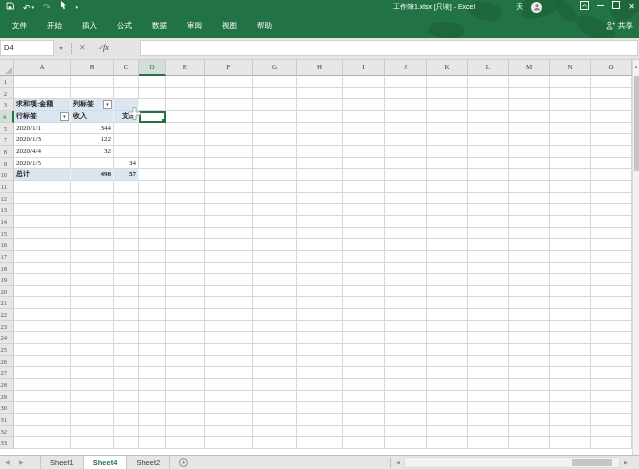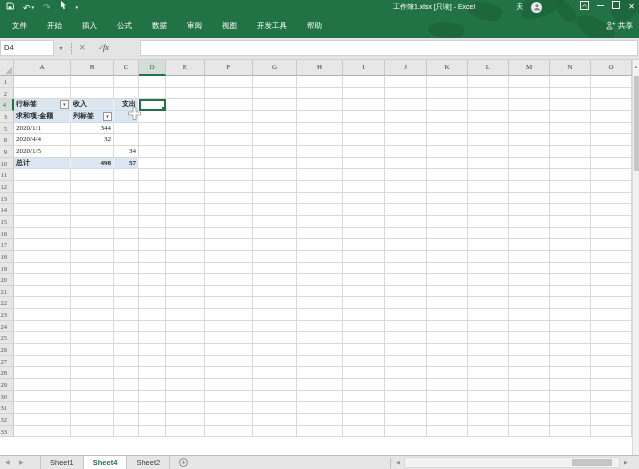--- a/index.html
+++ b/index.html
@@ -134,21 +134,20 @@
 
   <div class="ribbonrow">
     <div id="ribbon-tabs" class="rtabs">
         <div class="rtab">文件</div>
         <div class="rtab">开始</div>
         <div class="rtab">插入</div>
         <div class="rtab">公式</div>
         <div class="rtab">数据</div>
         <div class="rtab">审阅</div>
         <div class="rtab">视图</div>
-        <div class="rtab">开发工具</div>
         <div class="rtab">帮助</div>
       </div>
     <div class="share">
       <span><svg width="9" height="9" viewBox="0 0 9 9">
             <circle cx="3.4" cy="2.6" r="1.5" fill="none" stroke="#fff" stroke-width="0.8"></circle>
             <path d="M0.8 8c0.3-1.8 1.6-2.4 2.6-2.4s2.3.6 2.6 2.4z" fill="none" stroke="#fff" stroke-width="0.8"></path>
             <path d="M6.7 2.6h2M7.7 1.6v2" stroke="#fff" stroke-width="0.8"></path>
           </svg></span>
       <span>共享</span>
     </div>
@@ -219,20 +218,39 @@
       <div class="cell" style="width: 42px;"></div>
       <div class="cell" style="width: 42px;"></div>
       <div class="cell" style="width: 41px;"></div>
       <div class="cell" style="width: 41px;"></div>
       <div class="cell" style="width: 41px;"></div>
       <div class="cell" style="width: 41px;"></div>
       <div class="cell" style="width: 41px;"></div>
       <div class="cell" style="width: 12px;"></div>
     </div>
     <div class="grow">
+      <div class="rh">3</div>
+      <div class="cell fill b" style="width: 57px; background: rgb(220, 230, 241);"><span>求和项:金额</span></div>
+      <div class="cell fill b" style="width: 43px; background: rgb(220, 230, 241);"><span>列标签</span><span class="dd">▾</span></div>
+      <div class="cell fill" style="width: 25px; background: rgb(220, 230, 241);"><span></span></div>
+      <div class="cell" style="width: 27px;"></div>
+      <div class="cell" style="width: 39px;"></div>
+      <div class="cell" style="width: 48px;"></div>
+      <div class="cell" style="width: 44px;"></div>
+      <div class="cell" style="width: 46px;"></div>
+      <div class="cell" style="width: 42px;"></div>
+      <div class="cell" style="width: 42px;"></div>
+      <div class="cell" style="width: 41px;"></div>
+      <div class="cell" style="width: 41px;"></div>
+      <div class="cell" style="width: 41px;"></div>
+      <div class="cell" style="width: 41px;"></div>
+      <div class="cell" style="width: 41px;"></div>
+      <div class="cell" style="width: 12px;"></div>
+    </div>
+    <div class="grow">
       <div class="rh sel">4</div>
       <div class="cell fill b" style="width: 57px; background: rgb(220, 230, 241);"><span>行标签</span><span class="dd">▾</span></div>
       <div class="cell fill b" style="width: 43px; background: rgb(220, 230, 241);"><span>收入</span></div>
       <div class="cell fill b r" style="width: 25px; background: rgb(220, 230, 241);"><span>支出</span></div>
       <div class="cell selcell" style="width: 27px;">
         <span class="handle"></span>
       </div>
       <div class="cell" style="width: 39px;"></div>
       <div class="cell" style="width: 48px;"></div>
       <div class="cell" style="width: 44px;"></div>
@@ -240,42 +258,42 @@
       <div class="cell" style="width: 42px;"></div>
       <div class="cell" style="width: 42px;"></div>
       <div class="cell" style="width: 41px;"></div>
       <div class="cell" style="width: 41px;"></div>
       <div class="cell" style="width: 41px;"></div>
       <div class="cell" style="width: 41px;"></div>
       <div class="cell" style="width: 41px;"></div>
       <div class="cell" style="width: 12px;"></div>
     </div>
     <div class="grow">
-      <div class="rh">3</div>
-      <div class="cell fill b" style="width: 57px; background: rgb(220, 230, 241);"><span>求和项:金额</span></div>
-      <div class="cell fill b" style="width: 43px; background: rgb(220, 230, 241);"><span>列标签</span><span class="dd">▾</span></div>
-      <div class="cell fill" style="width: 25px; background: rgb(220, 230, 241);"><span></span></div>
-      <div class="cell" style="width: 27px;"></div>
-      <div class="cell" style="width: 39px;"></div>
-      <div class="cell" style="width: 48px;"></div>
-      <div class="cell" style="width: 44px;"></div>
-      <div class="cell" style="width: 46px;"></div>
-      <div class="cell" style="width: 42px;"></div>
-      <div class="cell" style="width: 42px;"></div>
-      <div class="cell" style="width: 41px;"></div>
-      <div class="cell" style="width: 41px;"></div>
-      <div class="cell" style="width: 41px;"></div>
-      <div class="cell" style="width: 41px;"></div>
-      <div class="cell" style="width: 41px;"></div>
-      <div class="cell" style="width: 12px;"></div>
-    </div>
-    <div class="grow">
       <div class="rh">5</div>
       <div class="cell" style="width: 57px;"><span>2020/1/1</span></div>
       <div class="cell r" style="width: 43px;"><span>344</span></div>
+      <div class="cell" style="width: 25px;"></div>
+      <div class="cell" style="width: 27px;"></div>
+      <div class="cell" style="width: 39px;"></div>
+      <div class="cell" style="width: 48px;"></div>
+      <div class="cell" style="width: 44px;"></div>
+      <div class="cell" style="width: 46px;"></div>
+      <div class="cell" style="width: 42px;"></div>
+      <div class="cell" style="width: 42px;"></div>
+      <div class="cell" style="width: 41px;"></div>
+      <div class="cell" style="width: 41px;"></div>
+      <div class="cell" style="width: 41px;"></div>
+      <div class="cell" style="width: 41px;"></div>
+      <div class="cell" style="width: 41px;"></div>
+      <div class="cell" style="width: 12px;"></div>
+    </div>
+    <div class="grow">
+      <div class="rh">7</div>
+      <div class="cell" style="width: 57px;"><span>2020/1/3</span></div>
+      <div class="cell r" style="width: 43px;"><span>122</span></div>
       <div class="cell" style="width: 25px;"></div>
       <div class="cell" style="width: 27px;"></div>
       <div class="cell" style="width: 39px;"></div>
       <div class="cell" style="width: 48px;"></div>
       <div class="cell" style="width: 44px;"></div>
       <div class="cell" style="width: 46px;"></div>
       <div class="cell" style="width: 42px;"></div>
       <div class="cell" style="width: 42px;"></div>
       <div class="cell" style="width: 41px;"></div>
       <div class="cell" style="width: 41px;"></div>

